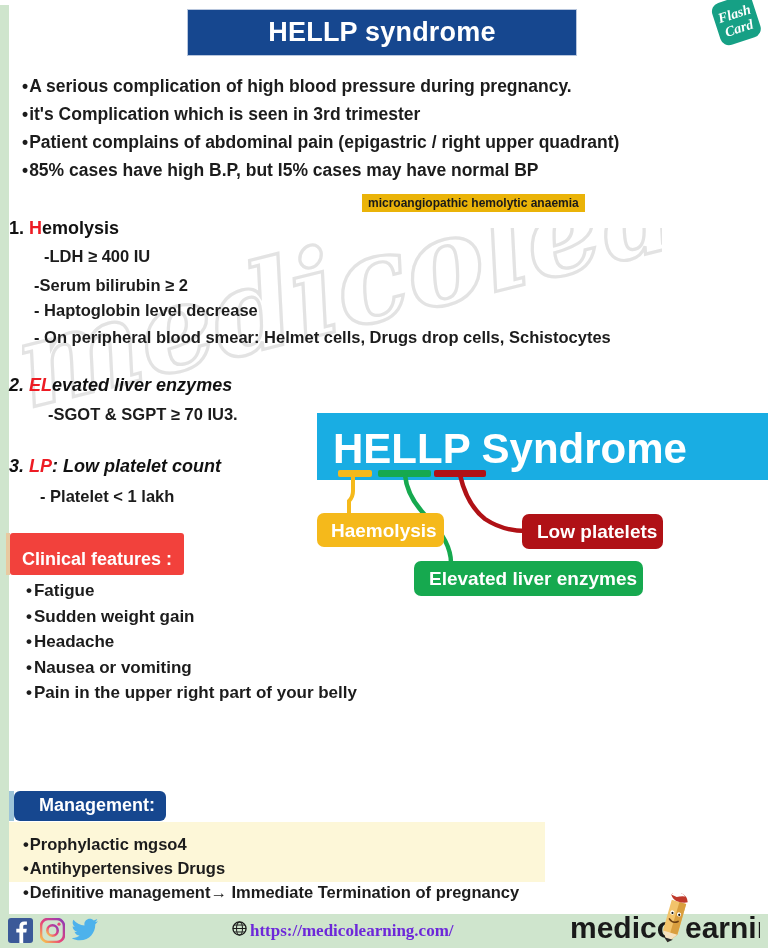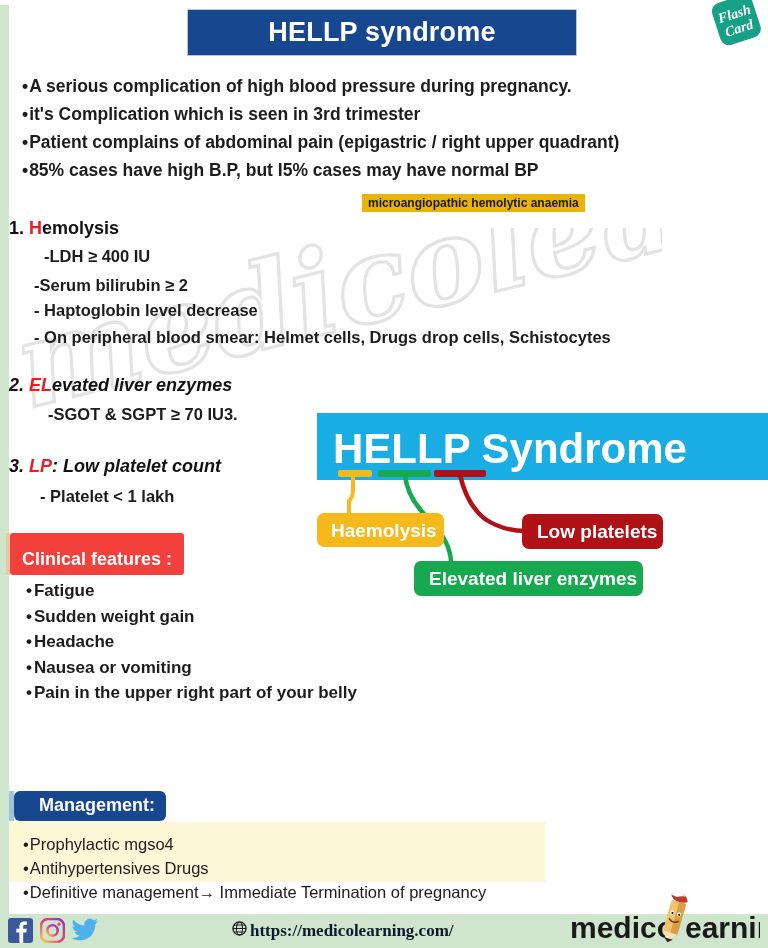--- a/index.html
+++ b/index.html
@@ -155,41 +155,41 @@
   .mgmt-box{
     position:absolute;left:9px;top:822px;
     width:536px;height:60px;
     background:#fdf7d8;
   }
   .mgmt-list{
     position:absolute;left:15px;top:824px;width:540px;
   }
   .mgmt-list li{
     list-style:none;
-    font-size:16.5px;font-weight:normal;color:#1c1c1c;
+    font-size:16.5px;font-weight:bold;color:#1c1c1c;
     line-height:24px;
     white-space:nowrap;
   }
   .mgmt-list li:before{content:"•";margin-right:1px;}
 
   
   .footer{
     position:absolute;left:0;top:914px;
     width:768px;height:34px;
     background:#cfe5cd;
   }
   .social{
     position:absolute;left:8px;top:918px;
     display:flex;gap:7px;align-items:center;
   }
   .social svg{display:block;}
   .url{
     position:absolute;left:232px;top:921px;
     font-family:"Liberation Serif", serif;
-    font-size:17px;font-weight:bold;color:#0f172a;
+    font-size:17px;font-weight:bold;color:#6d28d9;
     display:flex;align-items:center;gap:3px;
     white-space:nowrap;
   }
   .logo{
     position:absolute;left:568px;top:893px;
     width:192px;height:50px;
   }
   .logo svg{width:100%;height:100%;}
 </style>
 </head>

